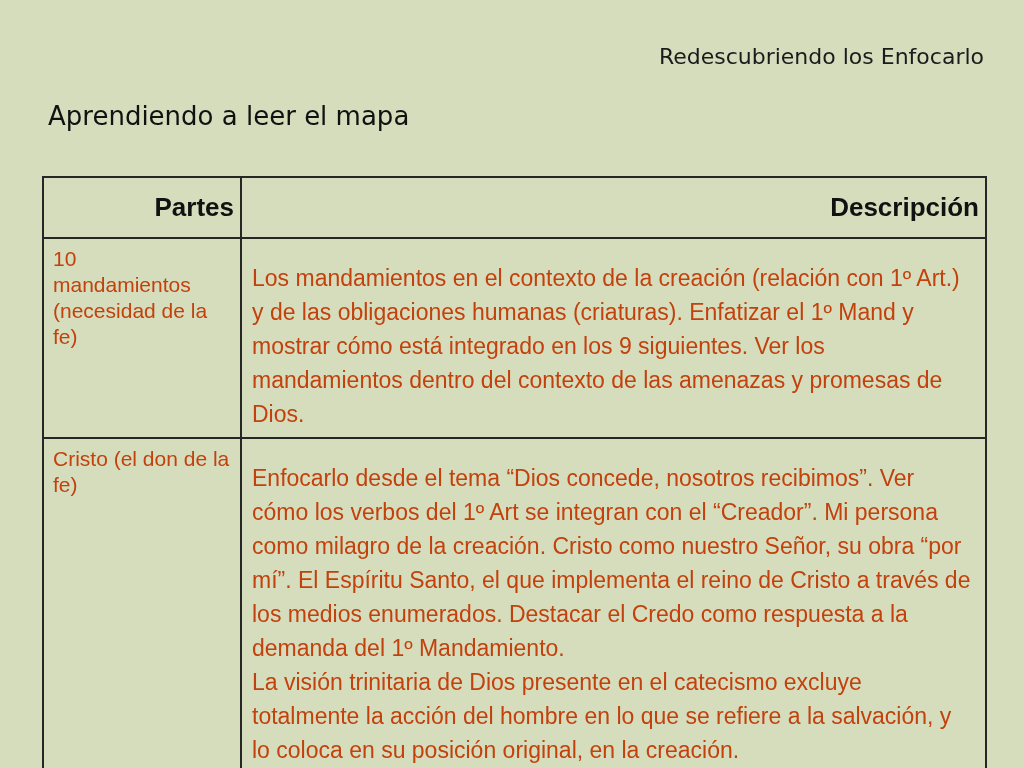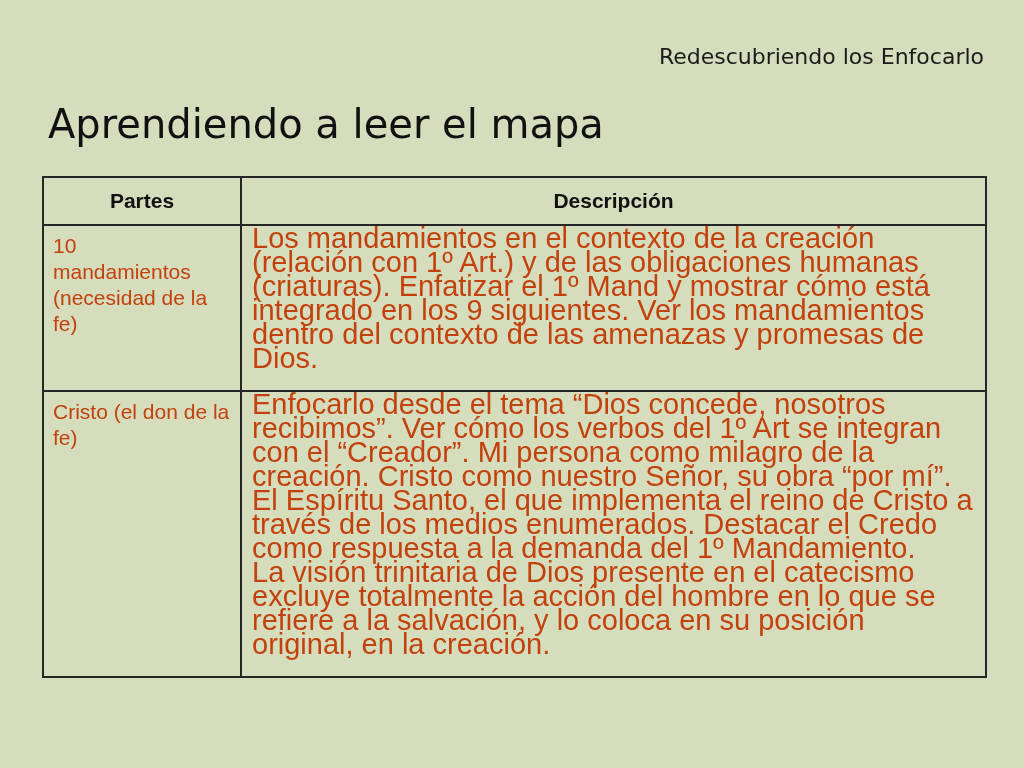--- a/index.html
+++ b/index.html
@@ -23,64 +23,64 @@
     line-height: 26px;
     color: #1b1b1b;
   }
 
   .slide-title {
     position: absolute;
     top: 101px;
     left: 48px;
     margin: 0;
     font-family: "DejaVu Sans", sans-serif;
-    font-size: 40px;
+    font-size: 26px;
     font-weight: 400;
     color: #111;
   }
 
   table.content-table {
     position: absolute;
     left: 42px;
     top: 176px;
     width: 943px;
     border-collapse: collapse;
     table-layout: fixed;
     font-family: "Liberation Sans", sans-serif;
   }
   table.content-table col.c1 { width: 198px; }
 
   table.content-table th {
     border: 2px solid #262626;
-    font-size: 21px;
+    font-size: 26px;
     font-weight: 700;
     color: #111;
-    text-align: center;
-    padding: 8px 6px;
+    text-align: right;
+    padding: 14px 6px;
     height: 30px;
     vertical-align: middle;
   }
 
   table.content-table td {
     border: 2px solid #262626;
     vertical-align: top;
     white-space: pre-line;
     color: #c2410c;
   }
 
   td.parte-cell {
     font-size: 21px;
     line-height: 26px;
     padding: 7px 8px 7px 9px;
   }
 
   td.desc-cell {
-    font-size: 29px;
-    line-height: 24px;
-    padding: 0 12px 6px 10px;
+    font-size: 23px;
+    line-height: 34px;
+    padding: 22px 12px 6px 10px;
   }
 
   tr.row-0 td { height: 150px; }
   tr.row-1 td { height: 270px; }
 </style>
 </head>
 <body>
 
 <div>
 

